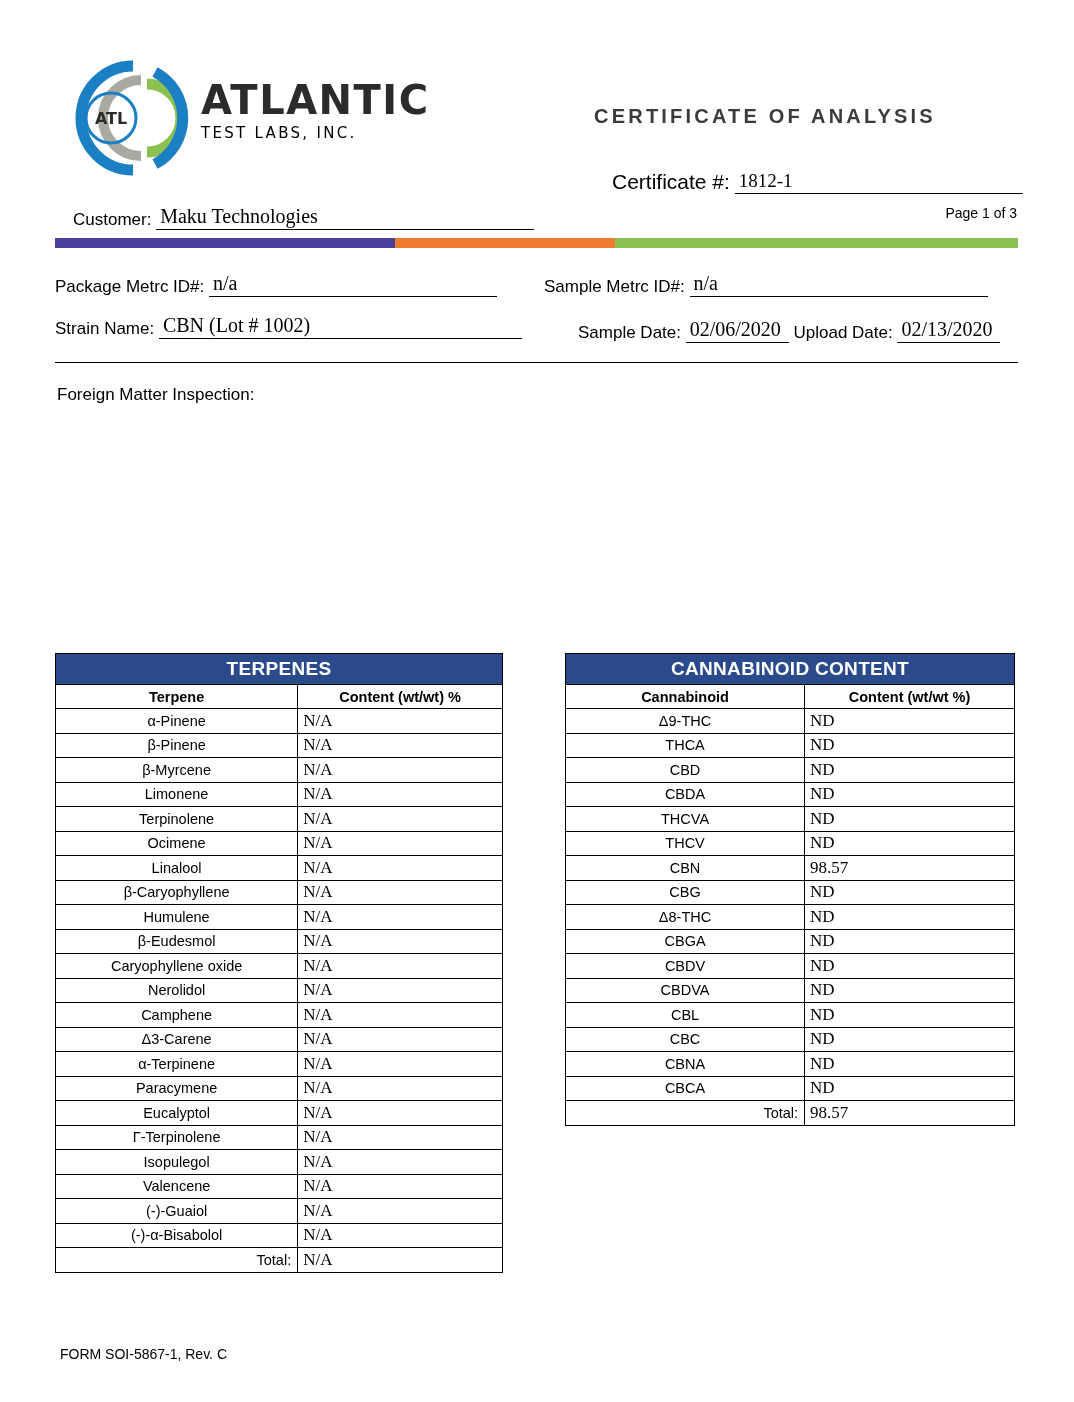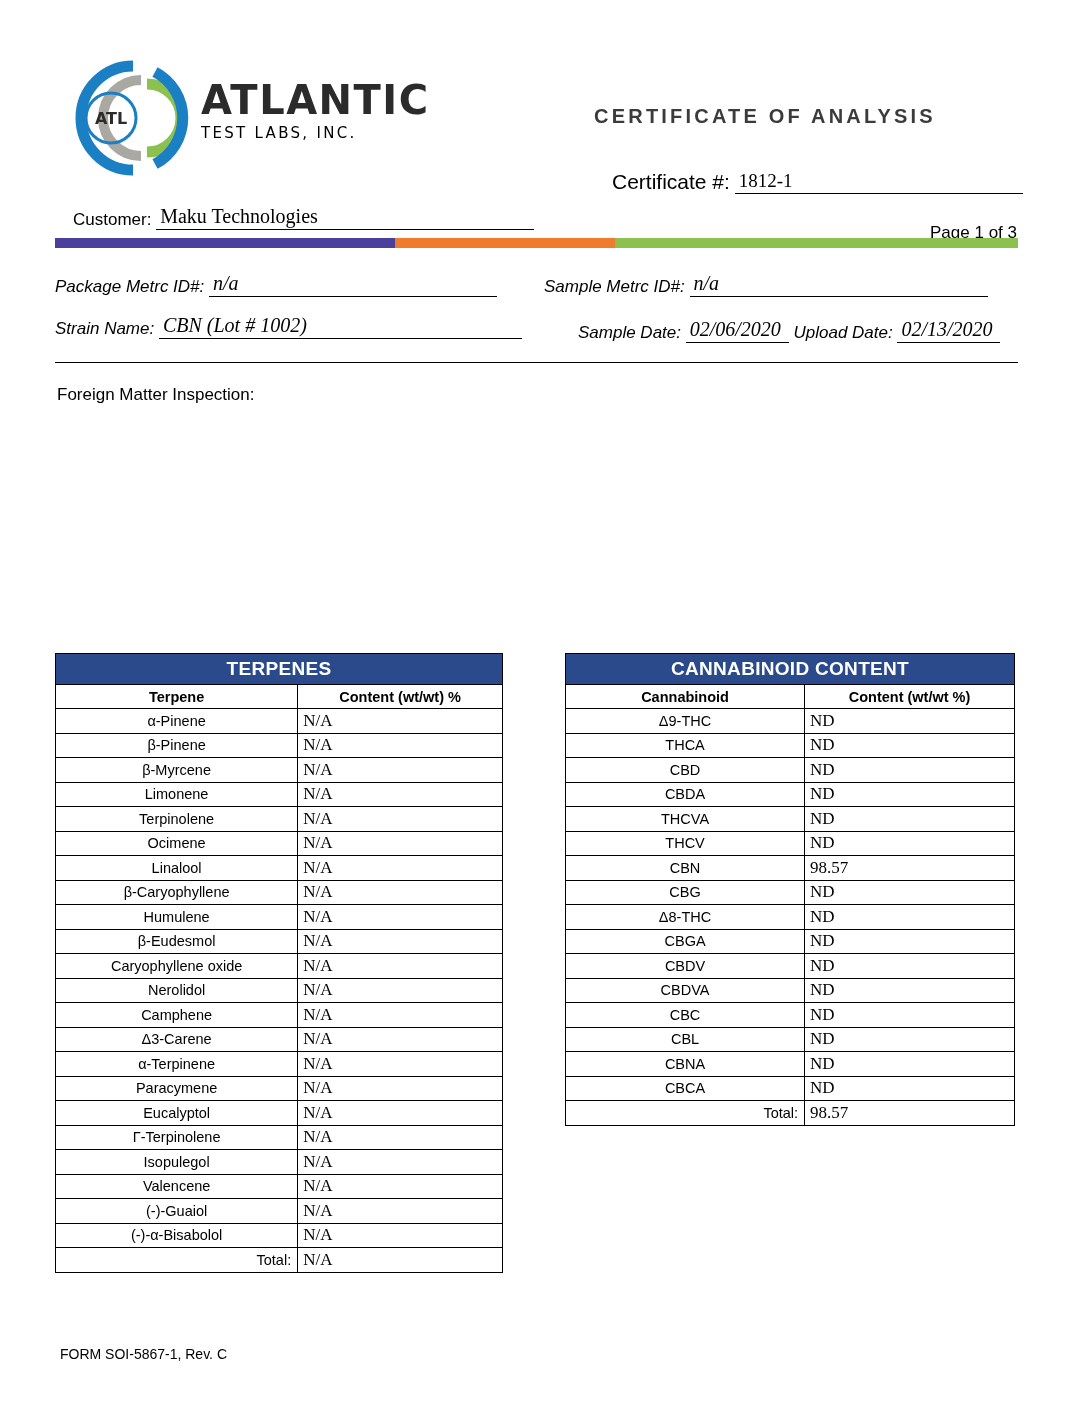--- a/index.html
+++ b/index.html
@@ -97,22 +97,21 @@
     position: absolute;
     left: 55px;
     top: 205px;
     font-size: 17px;
     margin-left: 18px;
   }
   .page-num {
     position: absolute;
     right: 57px;
     top: 205px;
-    font-size: 17px;
-    margin-top: 18px;
+    font-size: 14px;
   }
 
   
   .colorbar {
     position: absolute;
     left: 55px;
     top: 238px;
     width: 963px;
     height: 10px;
     display: flex;
@@ -123,21 +122,20 @@
   .meta {
     position: absolute;
     left: 55px;
     top: 266px;
     width: 963px;
     font-size: 17px;
   }
   .meta-row {
     position: relative;
     height: 42px;
-    font-style: italic;
   }
   .meta-left { position: absolute; left: 0; top: 6px; }
   .meta-right { position: absolute; left: 489px; top: 6px; }
   .meta-right2 { position: absolute; left: 523px; top: 10px; }
   .handwrit {
     font-family: "Liberation Serif", serif;
     font-size: 20px;
   }
   .rule {
     position: absolute;
@@ -441,25 +439,25 @@
         </tr>
     <tr>
           <td class="name">CBDV</td>
           <td class="val">ND</td>
         </tr>
     <tr>
           <td class="name">CBDVA</td>
           <td class="val">ND</td>
         </tr>
     <tr>
+          <td class="name">CBL</td>
+          <td class="val">ND</td>
+        </tr>
+    <tr>
           <td class="name">CBC</td>
-          <td class="val">ND</td>
-        </tr>
-    <tr>
-          <td class="name">CBL</td>
           <td class="val">ND</td>
         </tr>
     <tr>
           <td class="name">CBNA</td>
           <td class="val">ND</td>
         </tr>
     <tr>
           <td class="name">CBCA</td>
           <td class="val">ND</td>
         </tr>

